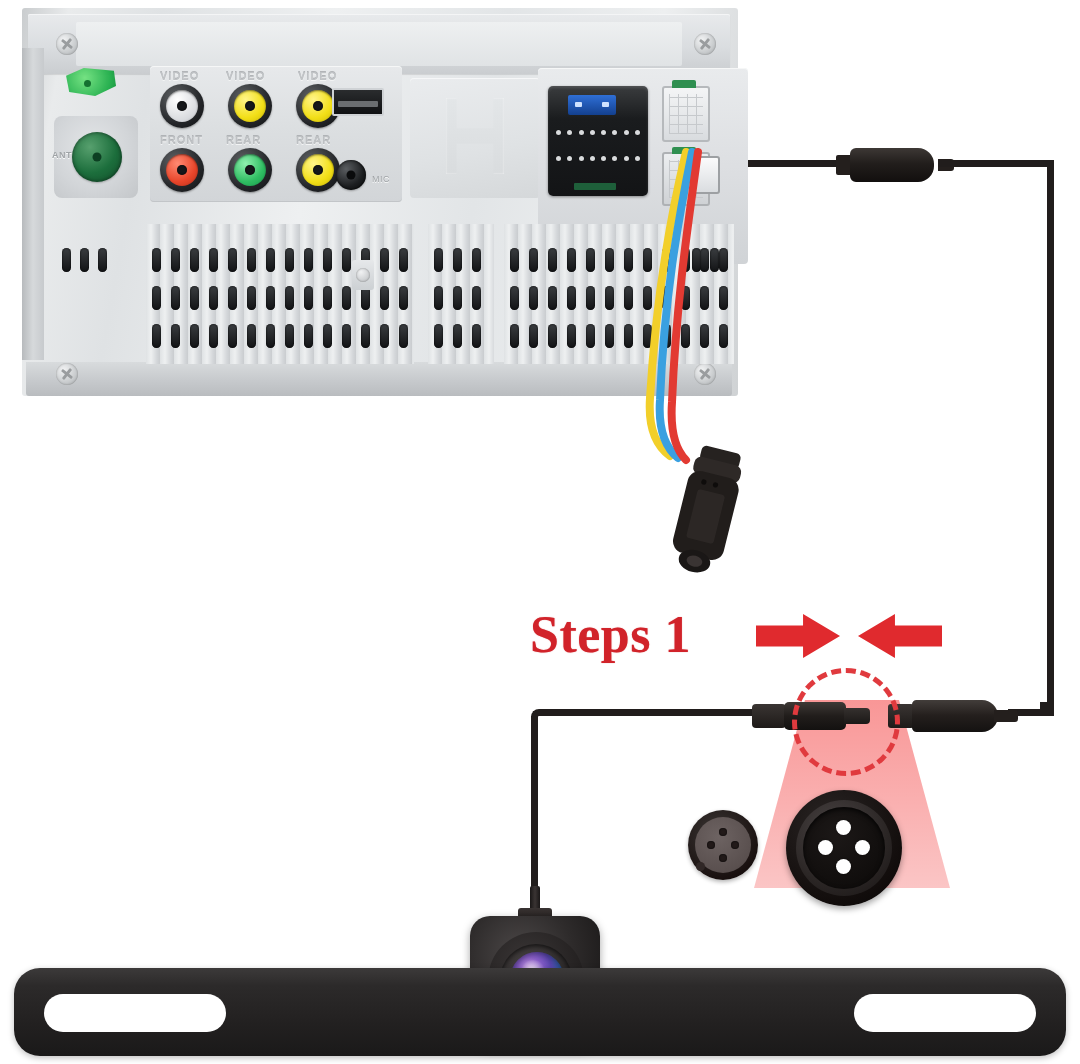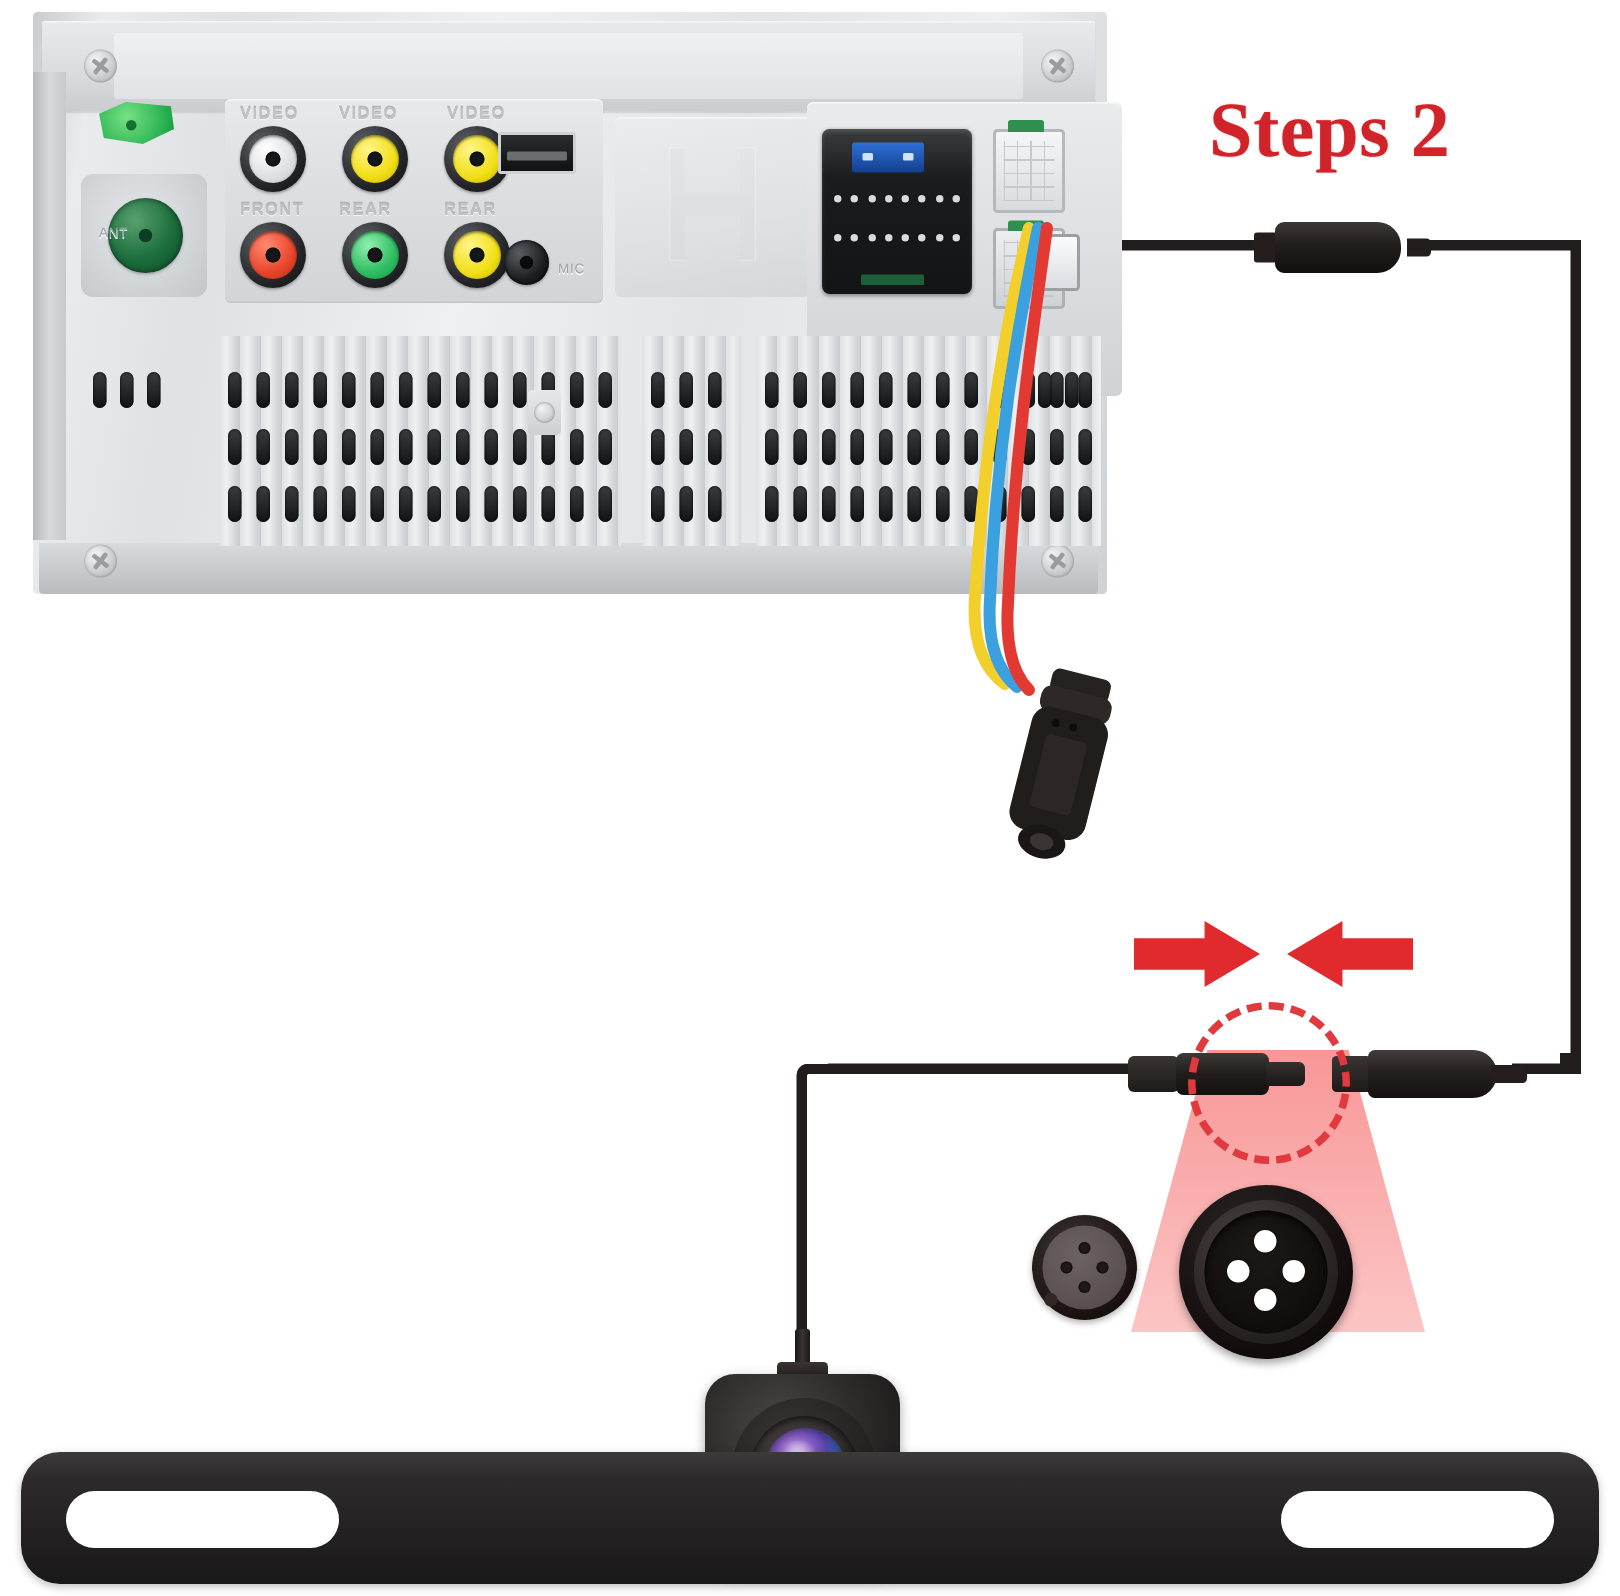--- a/index.html
+++ b/index.html
@@ -442,21 +442,21 @@
 
     <div class="screw" id="screw-tl"></div>
     <div class="screw" id="screw-tr"></div>
     <div class="screw" id="screw-bl"></div>
     <div class="screw" id="screw-br"></div>
 
     <div class="abs" id="green-sticker"></div>
 
     <div class="abs" id="ant-recess"></div>
     <div class="abs" id="ant-jack"></div>
-    <div class="hu-micro-label" style="left:44px;top:142px;">ANT</div>
+    <div class="hu-micro-label" style="left:30px;top:142px;font-weight:bold;">ANT</div>
 
     <div class="abs" id="rca-panel">
 
       <div class="rca-lbl" style="left:10px;top:4px;">VIDEO</div>
       <div class="rca-lbl" style="left:76px;top:4px;">VIDEO</div>
       <div class="rca-lbl" style="left:148px;top:4px;">VIDEO</div>
 
       <div class="rca rca-white" style="left:10px;top:18px;">
         <div class="ring"></div>
         <div class="pin"></div>
@@ -646,22 +646,22 @@
       <rect x="34" y="30" width="48" height="18" rx="7" fill="#2e2927"></rect>
       <rect x="32" y="44" width="52" height="84" rx="12" fill="#211d1b"></rect>
       <rect x="44" y="62" width="28" height="50" rx="3" fill="#2f2a28" opacity="0.8"></rect>
       <circle cx="48" cy="54" r="2.6" fill="#0e0c0b"></circle>
       <circle cx="60" cy="54" r="2.6" fill="#0e0c0b"></circle>
       <ellipse cx="58" cy="133" rx="16" ry="11" fill="#1a1716"></ellipse>
       <ellipse cx="58" cy="133" rx="8" ry="5.5" fill="#3a3433"></ellipse>
     </g>
   </svg>
 
-  <div class="step-label" id="step2-label">Steps 2</div>
-
+
+  <div class="step-label" id="step1-label">Steps 1</div>
   <div class="arrow" id="arrow-right"></div>
   <div class="arrow" id="arrow-left"></div>
 
   <div class="abs" id="beam"></div>
 
   <div class="cable cable-v abs" style="left:531px;top:716px;height:178px;"></div>
 
   <div class="cable-corner-tl" style="left:531px;top:709px;width:22px;height:22px;"></div>
 
   <div class="cable cable-h abs" style="left:552px;top:709px;width:208px;"></div>

